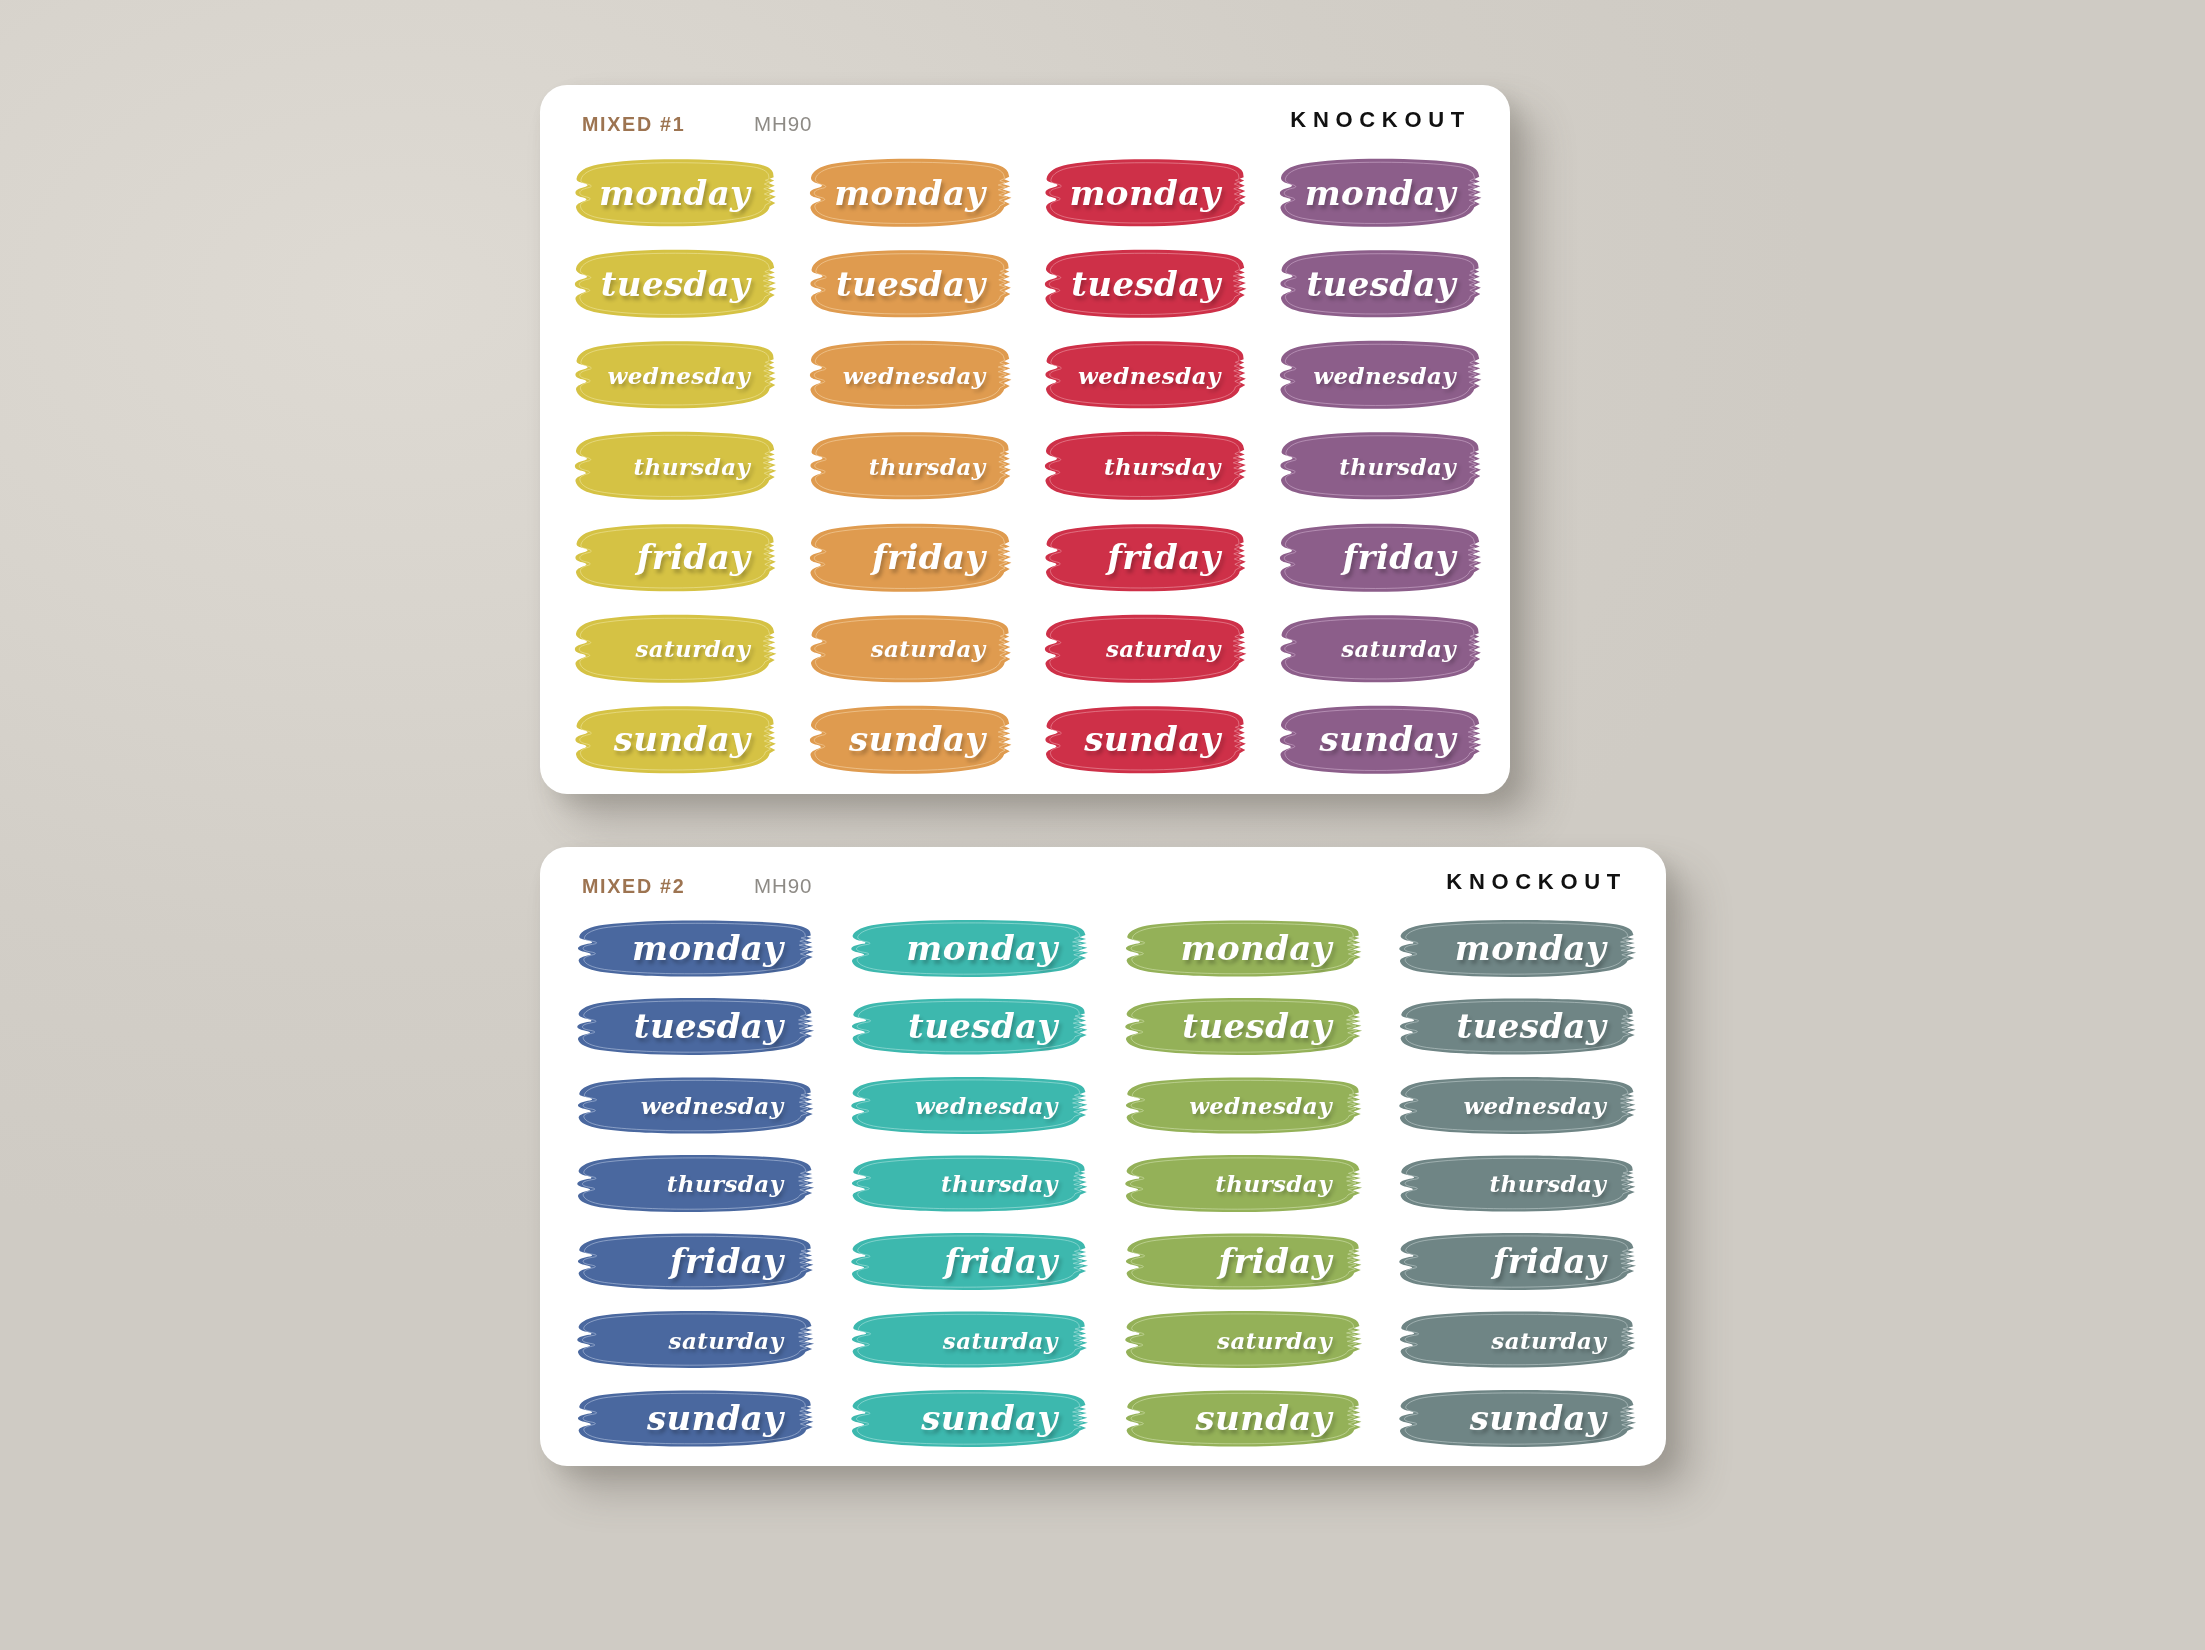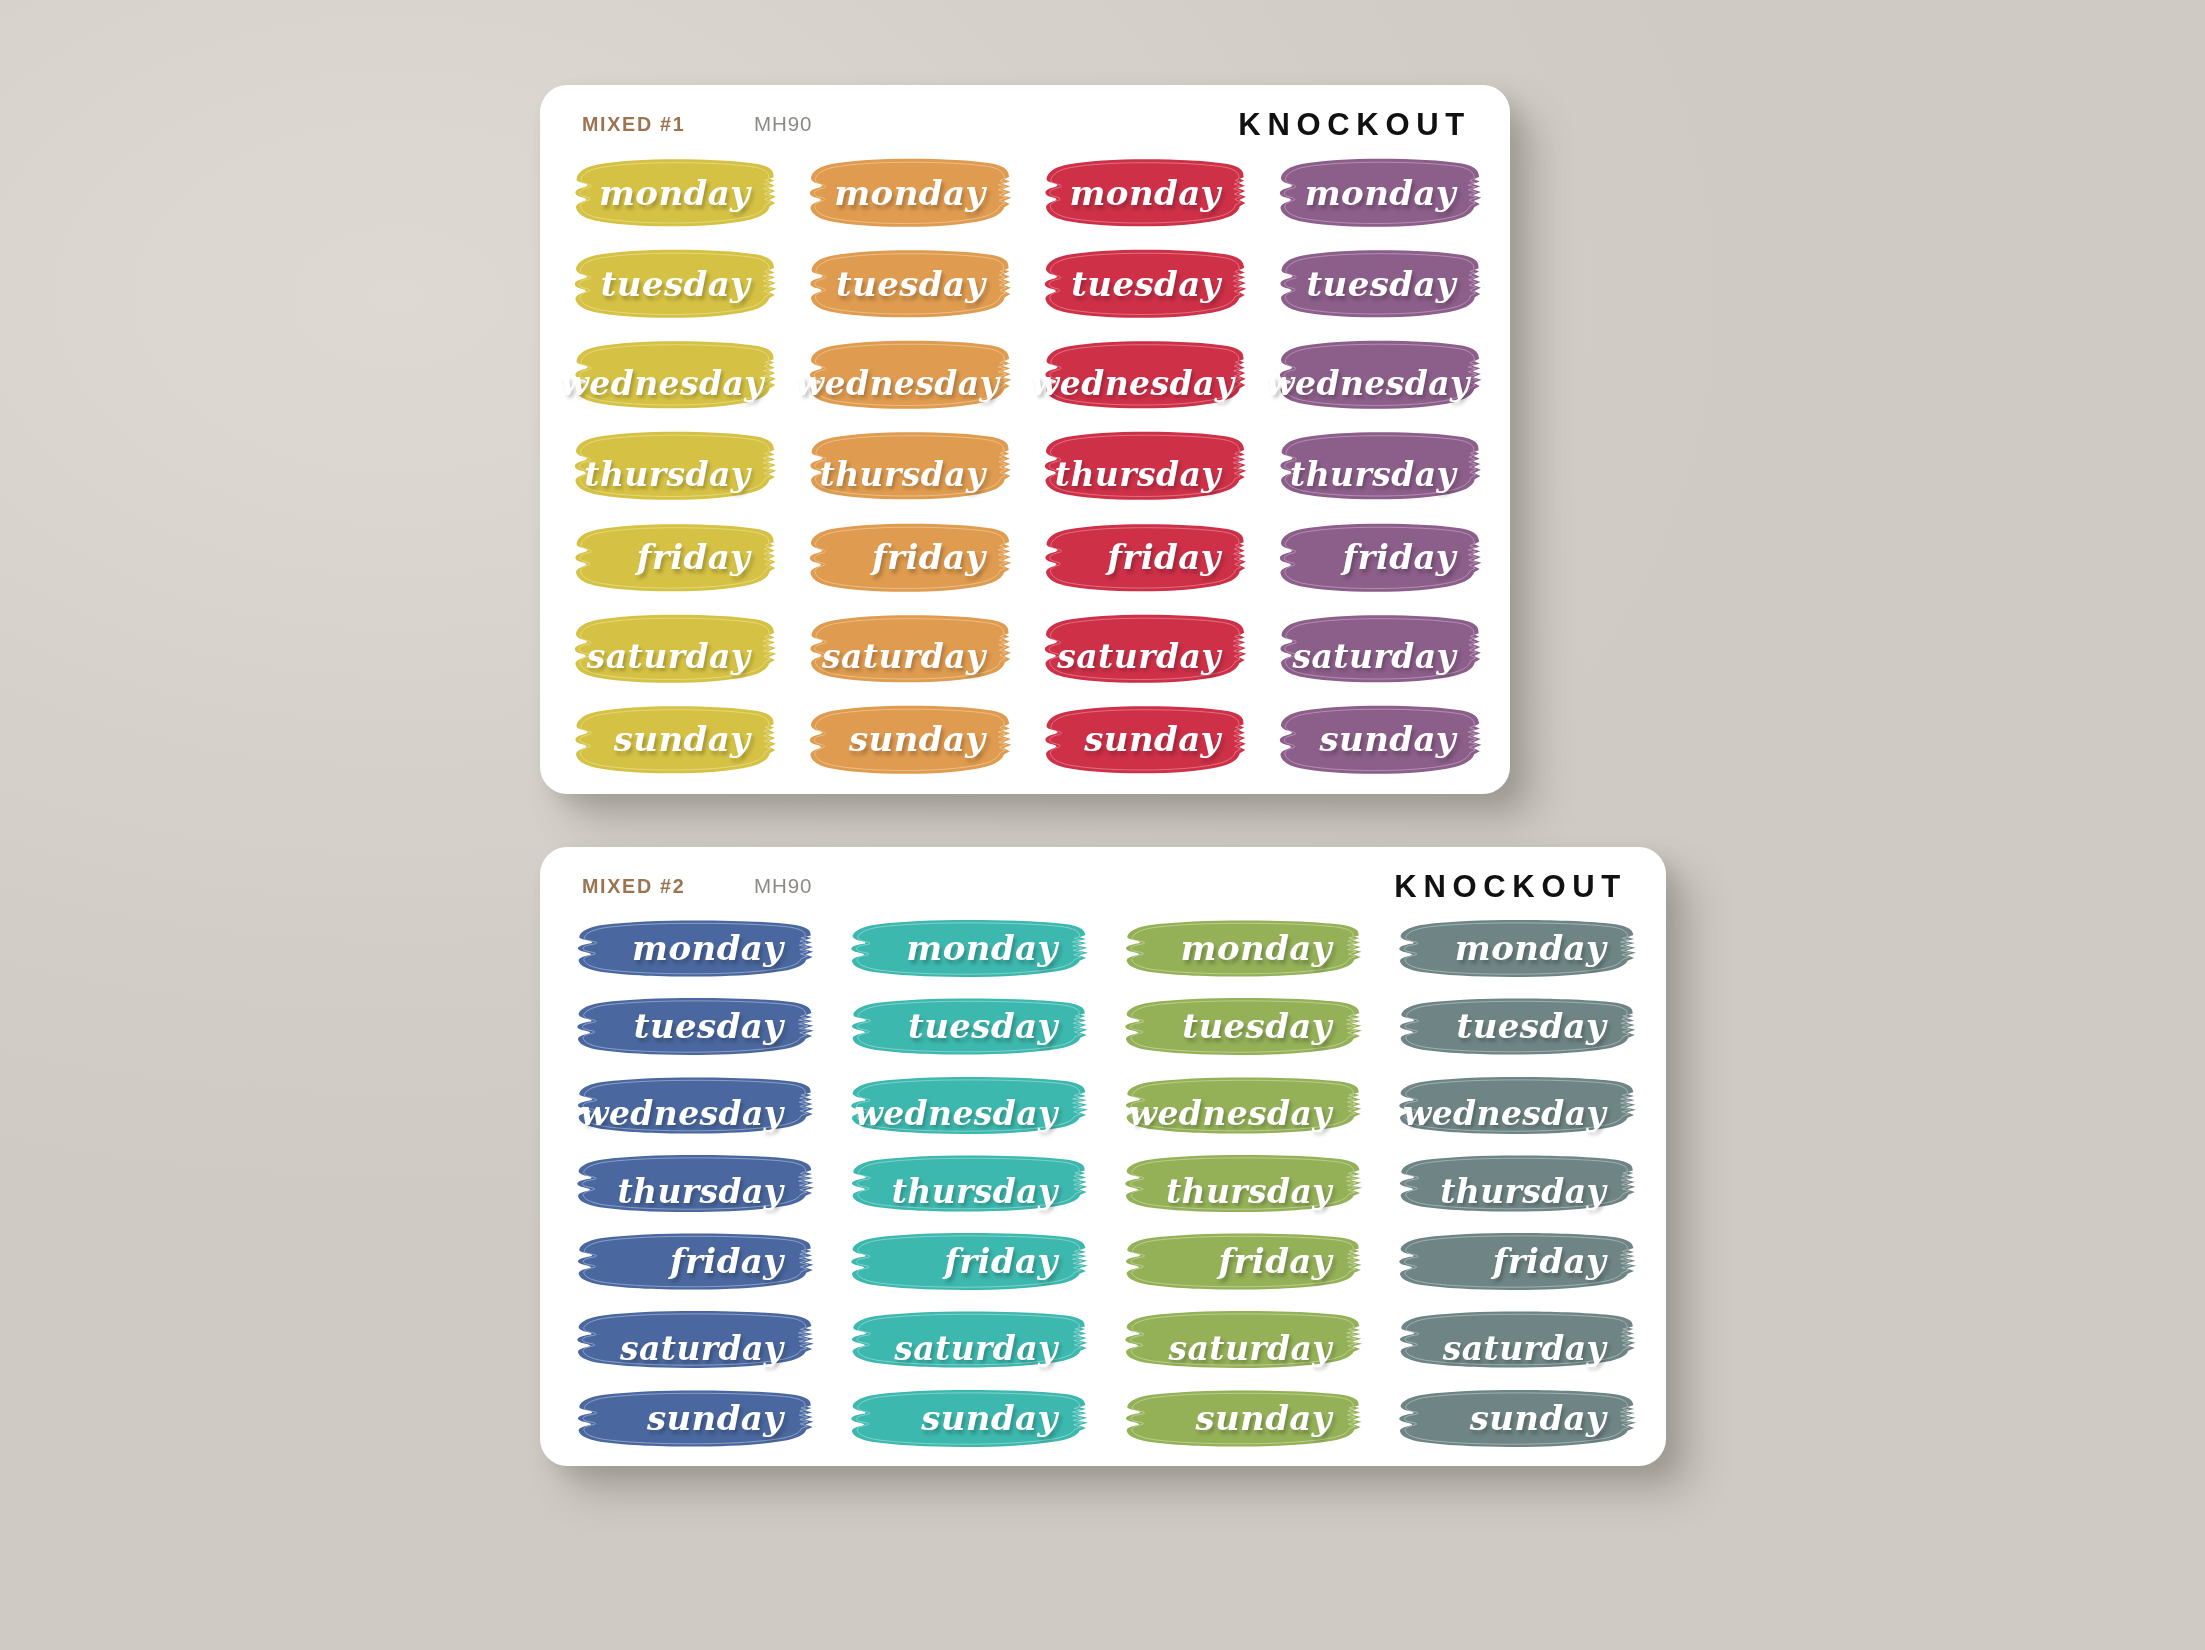--- a/index.html
+++ b/index.html
@@ -59,21 +59,21 @@
     font-weight: normal;
     letter-spacing: 0.9px;
     color: #8e8b86;
     white-space: nowrap;
     text-align: right;
   }
   .brand {
     position: absolute;
     right: 39px;
     top: 0px;
-    font-size: 31px;
+    font-size: 22px;
     font-weight: bold;
     letter-spacing: 6.7px;
     color: #111111;
     white-space: nowrap;
   }
 
   
   .grid {
     position: absolute;
     left: 20.5px;
@@ -114,21 +114,21 @@
     font-family: "DejaVu Serif", serif;
     font-style: italic;
     font-weight: bold;
     font-size: 34px;
     line-height: 1;
     letter-spacing: 0.4px;
     text-shadow: 2.4px 3.2px 3.9px rgba(0,0,0,0.22);
     pointer-events: none;
     white-space: nowrap;
   }
-  .sticker-label.long { font-size: 33px; margin-top: 8px; }
+  .sticker-label.long { font-size: 23px; }
 </style>
 </head>
 <body>
 
 <div id="stage">
 
   <div class="sheet" id="sheet-1">
     <div class="sheet-header">
       <div class="sheet-title">MIXED #1</div>
       <div class="sheet-code">MH90</div>

